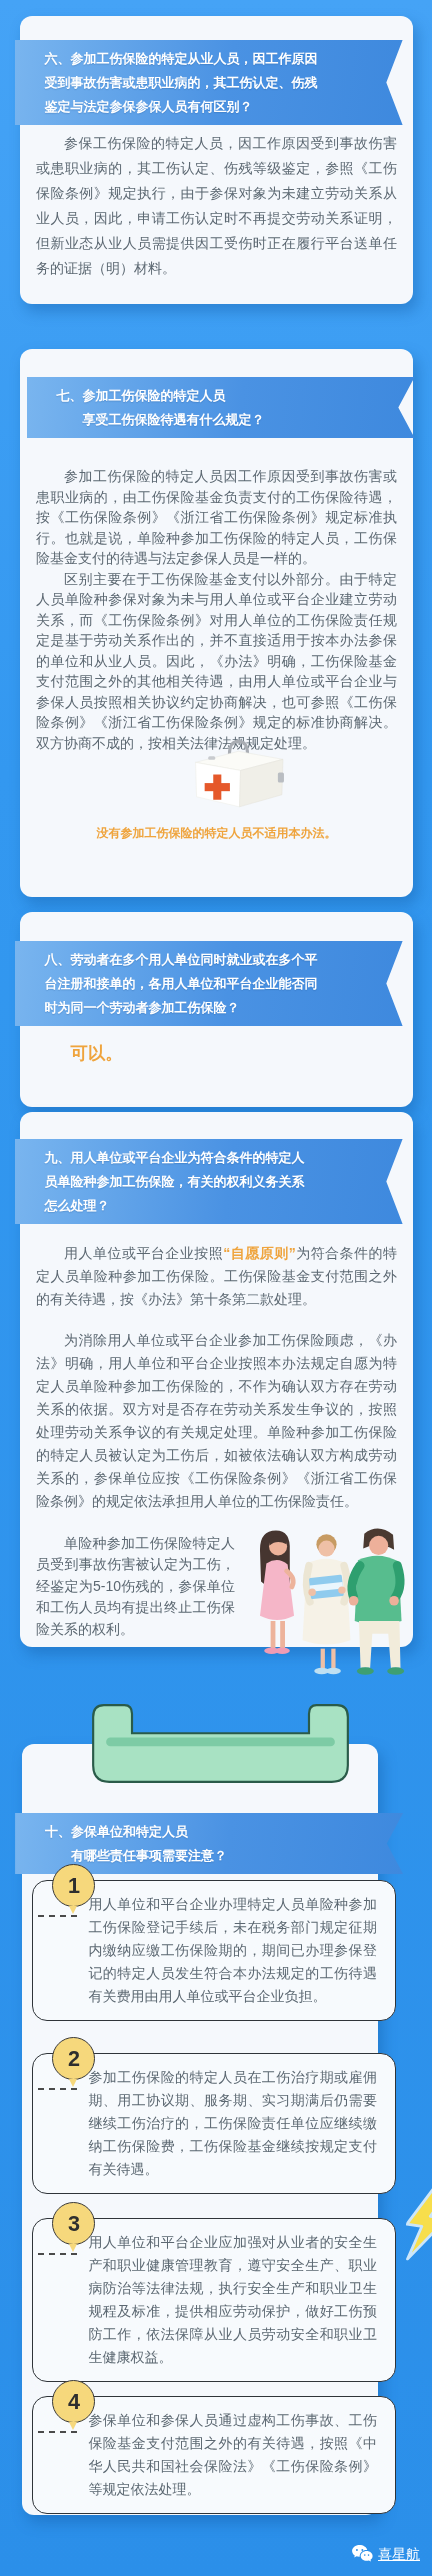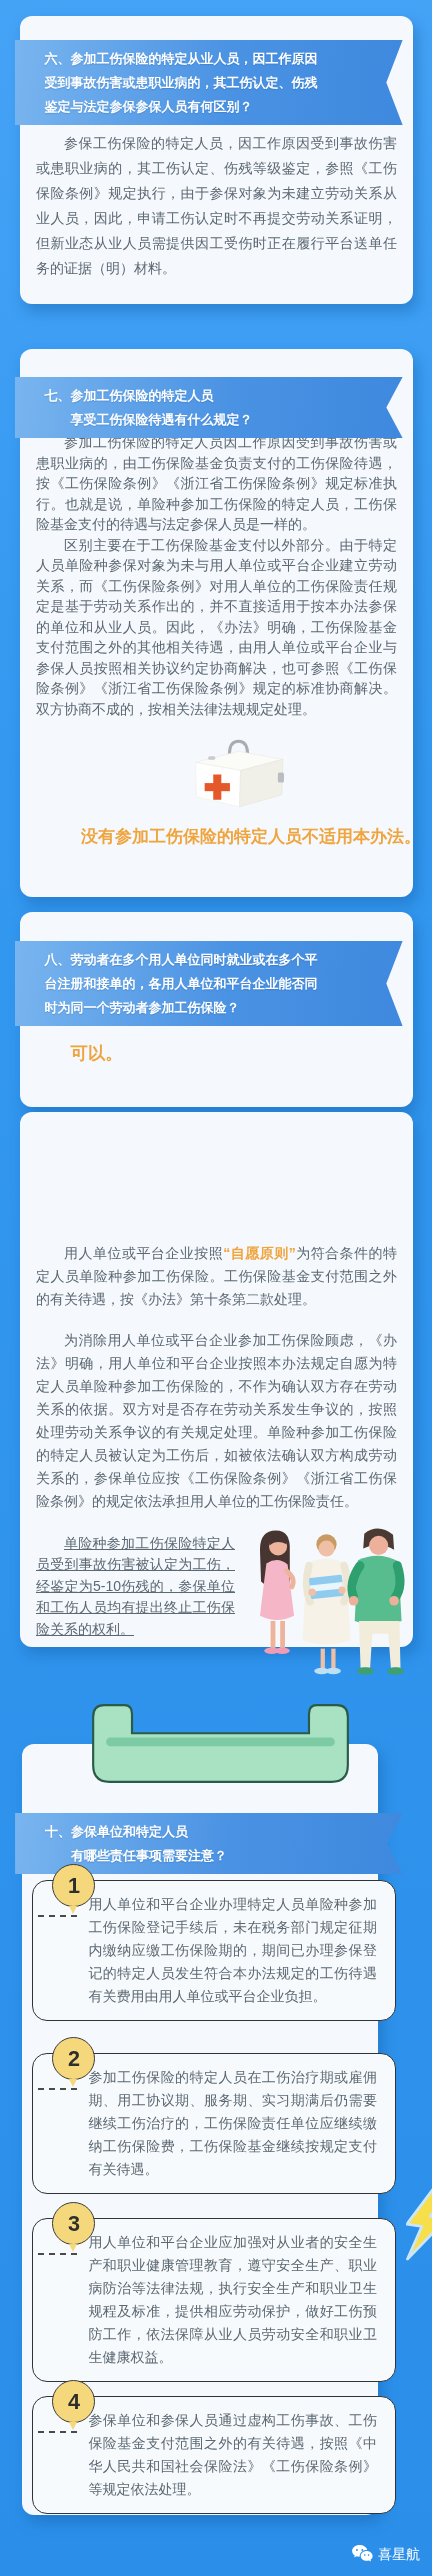--- a/index.html
+++ b/index.html
@@ -26,26 +26,26 @@
   .para{text-indent:2em;margin:0;}
   .lh46{line-height:25px;}
   .lh38{line-height:20.5px;}
   .lh42{line-height:23px;}
   .orange{color:#EFA43D;font-weight:bold;}
   .answer{
     padding:129px 16px 0 16px;font-size:17.3px;line-height:25px;
     color:#EFA43D;font-weight:bold;text-indent:2em;
   }
   .warning-line{
-    position:absolute;top:476px;left:0;width:100%;text-align:right;
-    font-size:17px;font-weight:bold;color:#EFA43D;padding-left:8px;
+    position:absolute;top:476px;left:0;width:100%;text-align:center;
+    font-size:12px;font-weight:bold;color:#EFA43D;
   }
   .kit{position:absolute;top:387px;left:168px;}
   .people{position:absolute;top:400px;right:4.3px;}
-  .p3wrap{margin-right:162px;text-decoration:underline;}
+  .p3wrap{margin-right:162px;}
   .item{
     position:absolute;left:10.8px;width:364px;box-sizing:border-box;
     background:#F7FAFD;border:1.6px solid #2F3439;border-radius:15px;
     padding:12px 18.4px 12px 55px;font-size:14px;line-height:23px;
     color:#5C6872;text-align:justify;
   }
   .bubble{
     position:absolute;left:19px;top:-17.3px;width:43px;height:43px;
     background:#F6D87C;border:1.6px solid #3A3A3A;border-radius:50%;
     display:flex;align-items:center;justify-content:center;
@@ -57,39 +57,39 @@
     border-top:8.6px solid #F6D87C;
   }
   .dash{
     position:absolute;left:4.3px;top:34px;width:39px;height:0;
     border-top:2.7px dashed #4A4A4A;
   }
   .clip{position:absolute;top:-41px;left:69px;}
   .lightning{position:absolute;left:406px;top:2187px;transform:rotate(8deg);}
   .footer{
     position:absolute;top:2544px;right:12px;display:flex;align-items:center;gap:5.4px;
-    color:#FFFFFF;font-size:14px;
+    color:#FFFFFF;font-size:14px;text-decoration:underline;
   }
 </style>
 </head>
 <body>
 
 <div class="card" style="top:16px;height:288px;">
   <div class="banner" style="top:24px;"><span>六、参加工伤保险的特定从业人员，因工作原因
 受到事故伤害或患职业病的，其工伤认定、伤残
 鉴定与法定参保参保人员有何区别？</span></div>
   <div class="body-text" style="padding-top:115px;">
     <p class="para lh46">参保工伤保险的特定人员，因工作原因受到事故伤害或患职业病的，其工伤认定、伤残等级鉴定，参照《工伤保险条例》规定执行，由于参保对象为未建立劳动关系从业人员，因此，申请工伤认定时不再提交劳动关系证明，但新业态从业人员需提供因工受伤时正在履行平台送单任务的证据（明）材料。</p>
   </div>
 </div>
 
 <div class="card" style="top:349px;height:548px;">
-  <div class="banner" style="top:28px;"><span>七、参加工伤保险的特定人员
+  <div class="banner" style="top:28px;margin-left:12px;"><span>七、参加工伤保险的特定人员
 　　享受工伤保险待遇有什么规定？</span></div>
-  <div class="body-text" style="padding-top:83px;">
+  <div class="body-text" style="padding-top:117px;">
     <p class="para lh38">参加工伤保险的特定人员因工作原因受到事故伤害或患职业病的，由工伤保险基金负责支付的工伤保险待遇，按《工伤保险条例》《浙江省工伤保险条例》规定标准执行。也就是说，单险种参加工伤保险的特定人员，工伤保险基金支付的待遇与法定参保人员是一样的。</p>
     <p class="para lh38">区别主要在于工伤保险基金支付以外部分。由于特定人员单险种参保对象为未与用人单位或平台企业建立劳动关系，而《工伤保险条例》对用人单位的工伤保险责任规定是基于劳动关系作出的，并不直接适用于按本办法参保的单位和从业人员。因此，《办法》明确，工伤保险基金支付范围之外的其他相关待遇，由用人单位或平台企业与参保人员按照相关协议约定协商解决，也可参照《工伤保险条例》《浙江省工伤保险条例》规定的标准协商解决。双方协商不成的，按相关法律法规规定处理。</p>
   </div>
   <div class="kit">
     <svg width="101" height="76" viewBox="0 0 200 150">
       <path d="M82,36 Q82,10 100,10 Q118,10 118,36" fill="none" stroke="#A9ADB3" stroke-width="6" stroke-linecap="round"></path>
       <polygon points="15,52 100,30 188,46 104,68" fill="#FBFBF7" stroke="#E8E8E1" stroke-width="1"></polygon>
       <polygon points="15,52 104,68 102,140 17,120" fill="#FFFFFF" stroke="#EDEDE6" stroke-width="1"></polygon>
       <polygon points="104,68 188,46 186,116 102,140" fill="#F0EFE8" stroke="#E5E4DC" stroke-width="1"></polygon>
       <rect x="50" y="76" width="16" height="50" fill="#E5582A"></rect>
@@ -102,20 +102,23 @@
 </div>
 
 <div class="card" style="top:912px;height:195px;">
   <div class="banner" style="top:29px;"><span>八、劳动者在多个用人单位同时就业或在多个平
 台注册和接单的，各用人单位和平台企业能否同
 时为同一个劳动者参加工伤保险？</span></div>
   <div class="answer">可以。</div>
 </div>
 
 <div class="card" style="top:1112px;height:535px;">
+  <div class="banner" style="top:27px;"><span>九、用人单位或平台企业为符合条件的特定人
+员单险种参加工伤保险，有关的权利义务关系
+怎么处理？</span></div>
   <div class="body-text" style="padding-top:130px;">
     <p class="para lh42"><span>用人单位或平台企业按照</span><span class="orange">“自愿原则”</span><span>为符合条件的特定人员单险种参加工伤保险。工伤保险基金支付范围之外的有关待遇，按《办法》第十条第二款处理。</span></p>
     <p class="para lh42" style="margin-top:18px;">为消除用人单位或平台企业参加工伤保险顾虑，《办法》明确，用人单位和平台企业按照本办法规定自愿为特定人员单险种参加工伤保险的，不作为确认双方存在劳动关系的依据。双方对是否存在劳动关系发生争议的，按照处理劳动关系争议的有关规定处理。单险种参加工伤保险的特定人员被认定为工伤后，如被依法确认双方构成劳动关系的，参保单位应按《工伤保险条例》《浙江省工伤保险条例》的规定依法承担用人单位的工伤保险责任。</p>
     <p class="para p3wrap" style="margin-top:19.5px;line-height:21.6px;">单险种参加工伤保险特定人员受到事故伤害被认定为工伤，经鉴定为5-10伤残的，参保单位和工伤人员均有提出终止工伤保险关系的权利。</p>
   </div>
   <div class="people">
     <svg width="165" height="169" viewBox="0 0 310 300">
 
       <path d="M30,62 Q30,26 60,26 Q88,26 86,64 L86,132 Q60,148 32,122 Z" fill="#463530"></path>
       <circle cx="64" cy="56" r="17" fill="#EDB39B"></circle>

